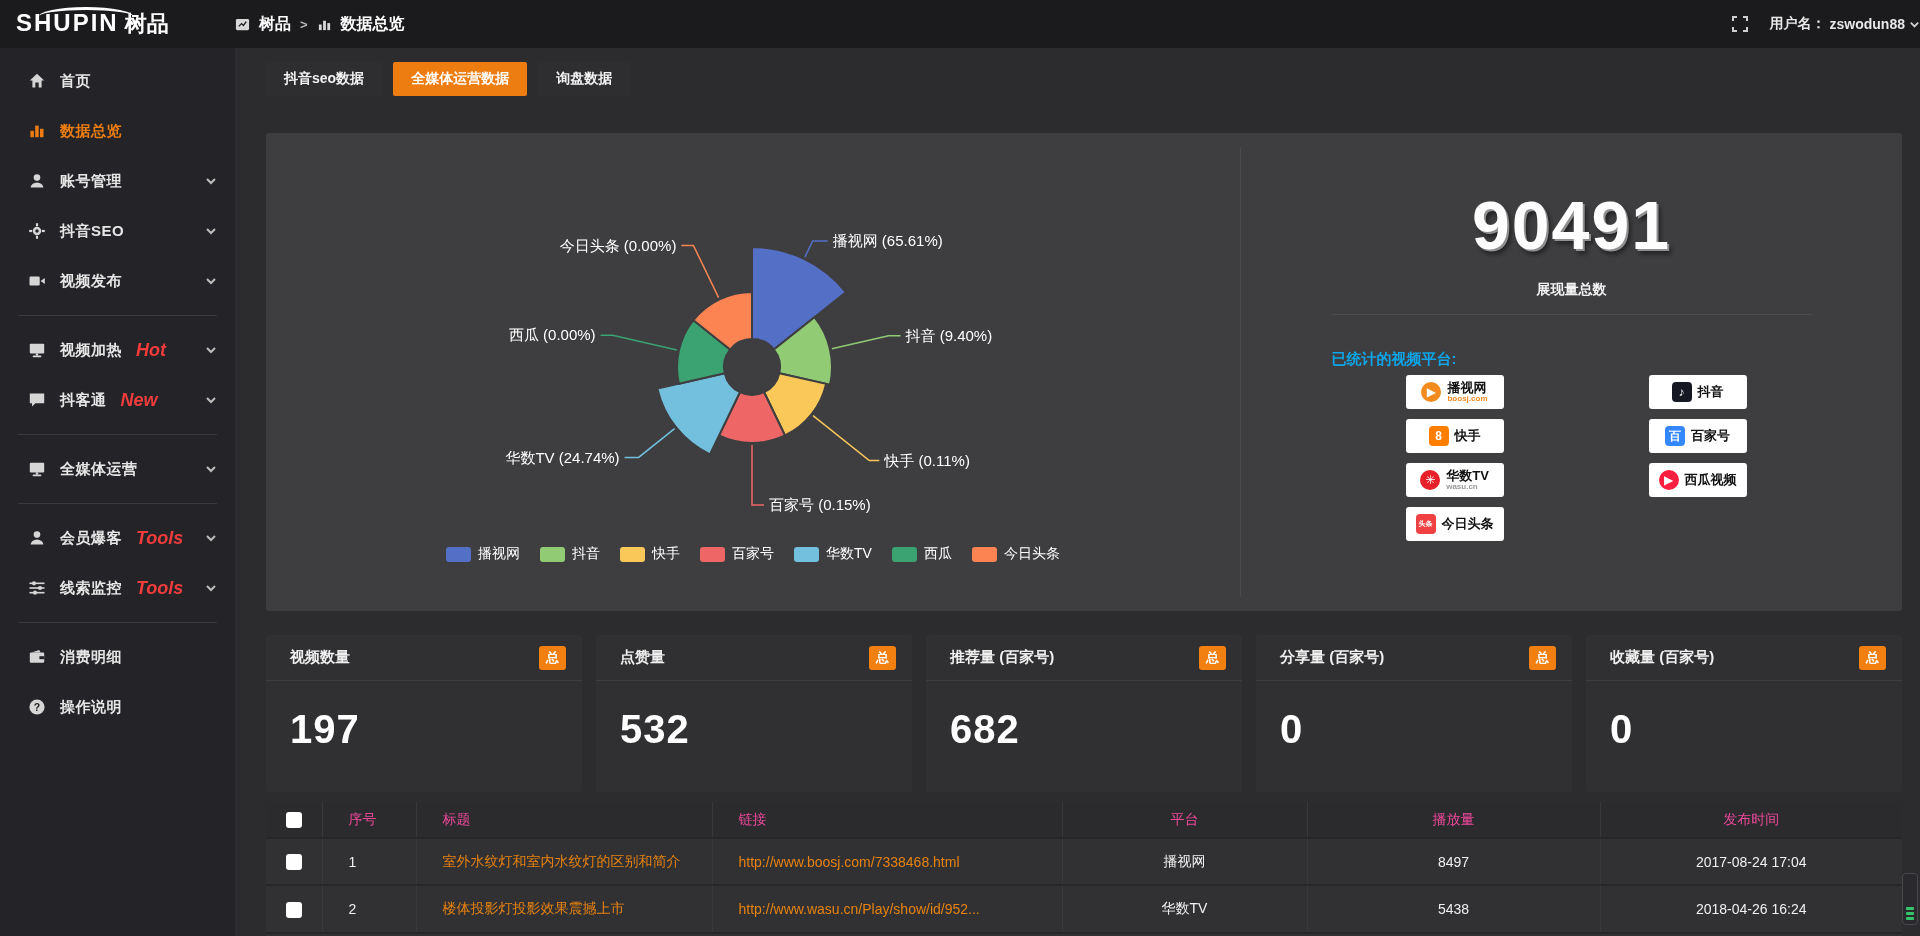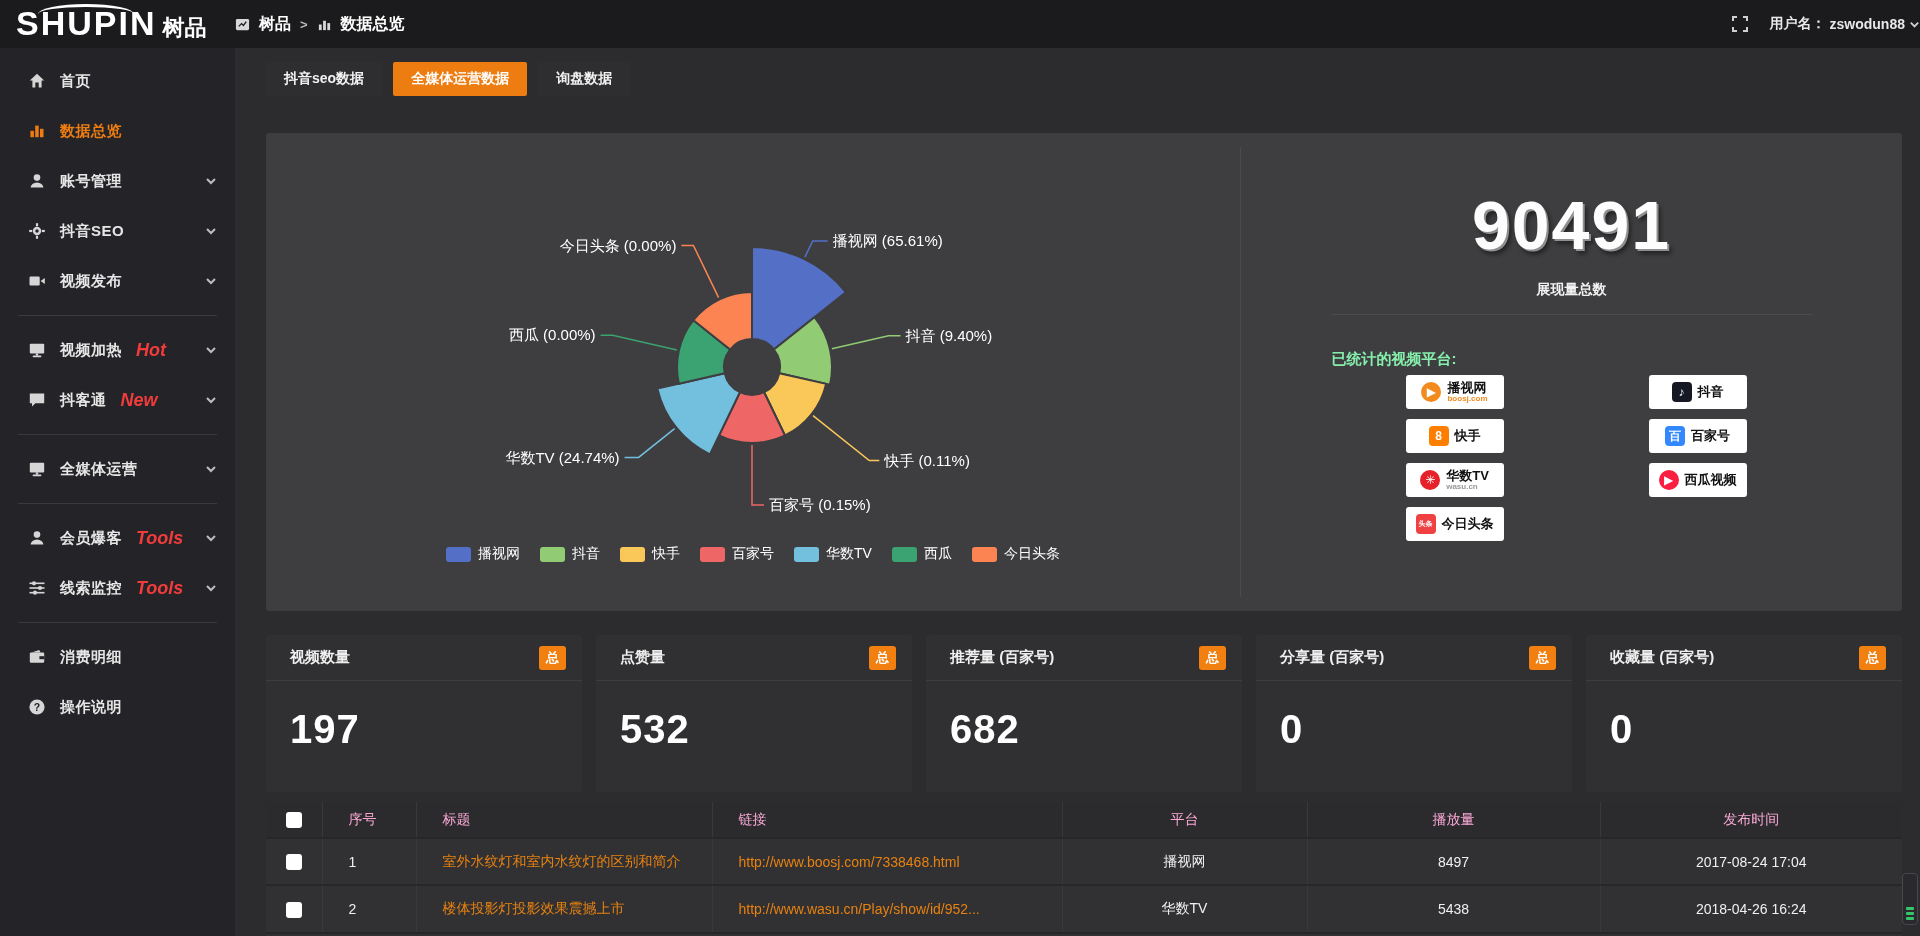--- a/index.html
+++ b/index.html
@@ -2,21 +2,21 @@
 <html><head>
 <meta charset="utf-8">
 <style>
   * { margin:0; padding:0; box-sizing:border-box; }
   html,body { width:1920px; height:936px; overflow:hidden; }
   body { font-family:"Liberation Sans","DejaVu Sans",sans-serif; background:#2c2c2e; color:#e8e8e8; position:relative; }
 
   
   .topbar { position:absolute; top:0; left:0; width:1920px; height:48px; background:#1b1b1d; display:flex; align-items:center; z-index:5; }
   .logo { width:235px; padding-left:16px; display:flex; align-items:baseline; gap:6px; position:relative; }
-  .logo-en { font-size:34px; font-weight:bold; letter-spacing:2px; color:#fff; line-height:1; }
+  .logo-en { font-size:24px; font-weight:bold; letter-spacing:2px; color:#fff; line-height:1; }
   .logo-arc { position:absolute; left:38px; top:-2px; width:96px; height:10px; border-top:3px solid #fff; border-radius:50% 50% 0 0/100% 100% 0 0; }
   .logo-cn { font-size:22px; font-weight:bold; color:#fff; }
   .breadcrumb { display:flex; align-items:center; gap:9px; font-size:16px; font-weight:bold; color:#fff; }
   .bc-icon { width:15px; height:15px; fill:#d8d8d8; }
   .bc-sep { color:#bbb; font-size:13px; font-weight:bold; }
   .topbar-right { margin-left:auto; display:flex; align-items:center; gap:22px; font-size:14px; color:#e8e8e8;font-weight:bold; }
   .fs-icon { width:16px; height:16px; stroke:#cfcfcf; stroke-width:2; fill:none; }
   .user-wrap { display:flex; align-items:center; gap:4px; }
   .chev { width:11px; height:11px; stroke:#cfcfcf; stroke-width:2; fill:none; }
 
@@ -44,42 +44,42 @@
   .legend { position:absolute; left:0; right:0; top:412px; display:flex; justify-content:center; gap:20px; }
   .legend-item { display:flex; align-items:center; gap:7px; cursor:pointer; }
   .legend-swatch { width:25px; height:15px; border-radius:3px; }
   .legend-label { font-size:14px; color:#fff; }
   .v-divider { width:1px; background:#4b4b4e; margin:14px 0; flex:none; }
   .panel-right { flex:1; display:flex; flex-direction:column; align-items:center; padding-top:58px; }
   .big-number { font-size:68px; font-weight:bold; color:#fdfdfd; letter-spacing:2px; line-height:1; text-shadow:2px 2px 0 #8f8f8f, 4px 5px 4px rgba(0,0,0,0.45); }
   .big-label { font-size:14px; font-weight:bold; color:#f2f2f2; margin-top:22px; }
   .r-divider { width:480px; height:1px; background:#4b4b4e; margin-top:15px; }
   .platforms { width:480px; margin-top:35px; }
-  .platforms-label { font-size:15px; font-weight:bold; color:#86efac; }
+  .platforms-label { font-size:15px; font-weight:bold; color:#0ea5e9; }
   .plat-cols { display:flex; gap:145px; padding-left:74px; margin-top:6px; }
   .plat-col { display:flex; flex-direction:column; gap:10px; }
   .chip { width:98px; height:34px; background:#fff; border-radius:3px; display:flex; align-items:center; justify-content:center; gap:6px; cursor:default; }
   .chip-ic { width:20px; height:20px; border-radius:4px; color:#fff; display:flex; align-items:center; justify-content:center; font-size:12px; font-weight:bold; flex:none; }
   .chip-ic.round { border-radius:50%; }
   .chip-txt { display:flex; flex-direction:column; line-height:1.05; }
   .chip-name { font-size:13px; font-weight:bold; color:#111; }
   .chip-sub { font-size:8px; font-weight:bold; }
 
   
   .cards { display:flex; gap:14px; margin-top:24px; }
   .card { flex:1; height:157px; background:#303033; border-radius:3px; overflow:hidden; }
   .card-head { height:46px; display:flex; align-items:center; justify-content:space-between; padding:0 16px 0 24px; border-bottom:1px solid #3d3d40; }
   .card-label { font-size:15px; color:#efefef; font-weight:bold; }
   .card-badge { background:#F28011; color:#fff; font-size:13px; font-weight:bold; padding:3px 7px; border-radius:3px; }
   .card-value { font-size:40px; font-weight:bold; color:#fff; padding:26px 0 0 24px; letter-spacing:1px; }
 
   
   .tablewrap { margin-top:10px; }
   table { width:100%; border-collapse:collapse; table-layout:fixed; }
-  th { background:#2b2b2e; height:36px; font-size:14px; font-weight:normal; color:#f9a8d4; text-align:left; padding:0 0 0 26px; border-right:1px solid #39393d; }
+  th { background:#2b2b2e; height:36px; font-size:14px; font-weight:normal; color:#ec4899; text-align:left; padding:0 0 0 26px; border-right:1px solid #39393d; }
   th.c, td.c { text-align:center; padding:0; }
   td { background:#313134; height:47px; font-size:14px; color:#f0f0f0; padding:0 0 0 26px; border-top:2px solid #27272a; border-right:1px solid #39393d; }
   th:last-child, td:last-child { border-right:none; }
   .cb { width:16px; height:16px; background:#fff; border-radius:3px; display:inline-block; vertical-align:middle; cursor:pointer; }
   .orange { color:#E8820F; }
   .row-sliver { height:6px; background:#313134; border-top:2px solid #27272a; }
 
   
   .float-widget { position:absolute; right:2px; top:873px; width:16px; height:52px; background:#2a2a2e; border:1px solid #47474c; border-radius:4px; display:flex; flex-direction:column; justify-content:flex-end; align-items:center; gap:2px; padding-bottom:4px; }
   .float-widget i { width:8px; height:3px; background:#35c56a; border-radius:1px; }

